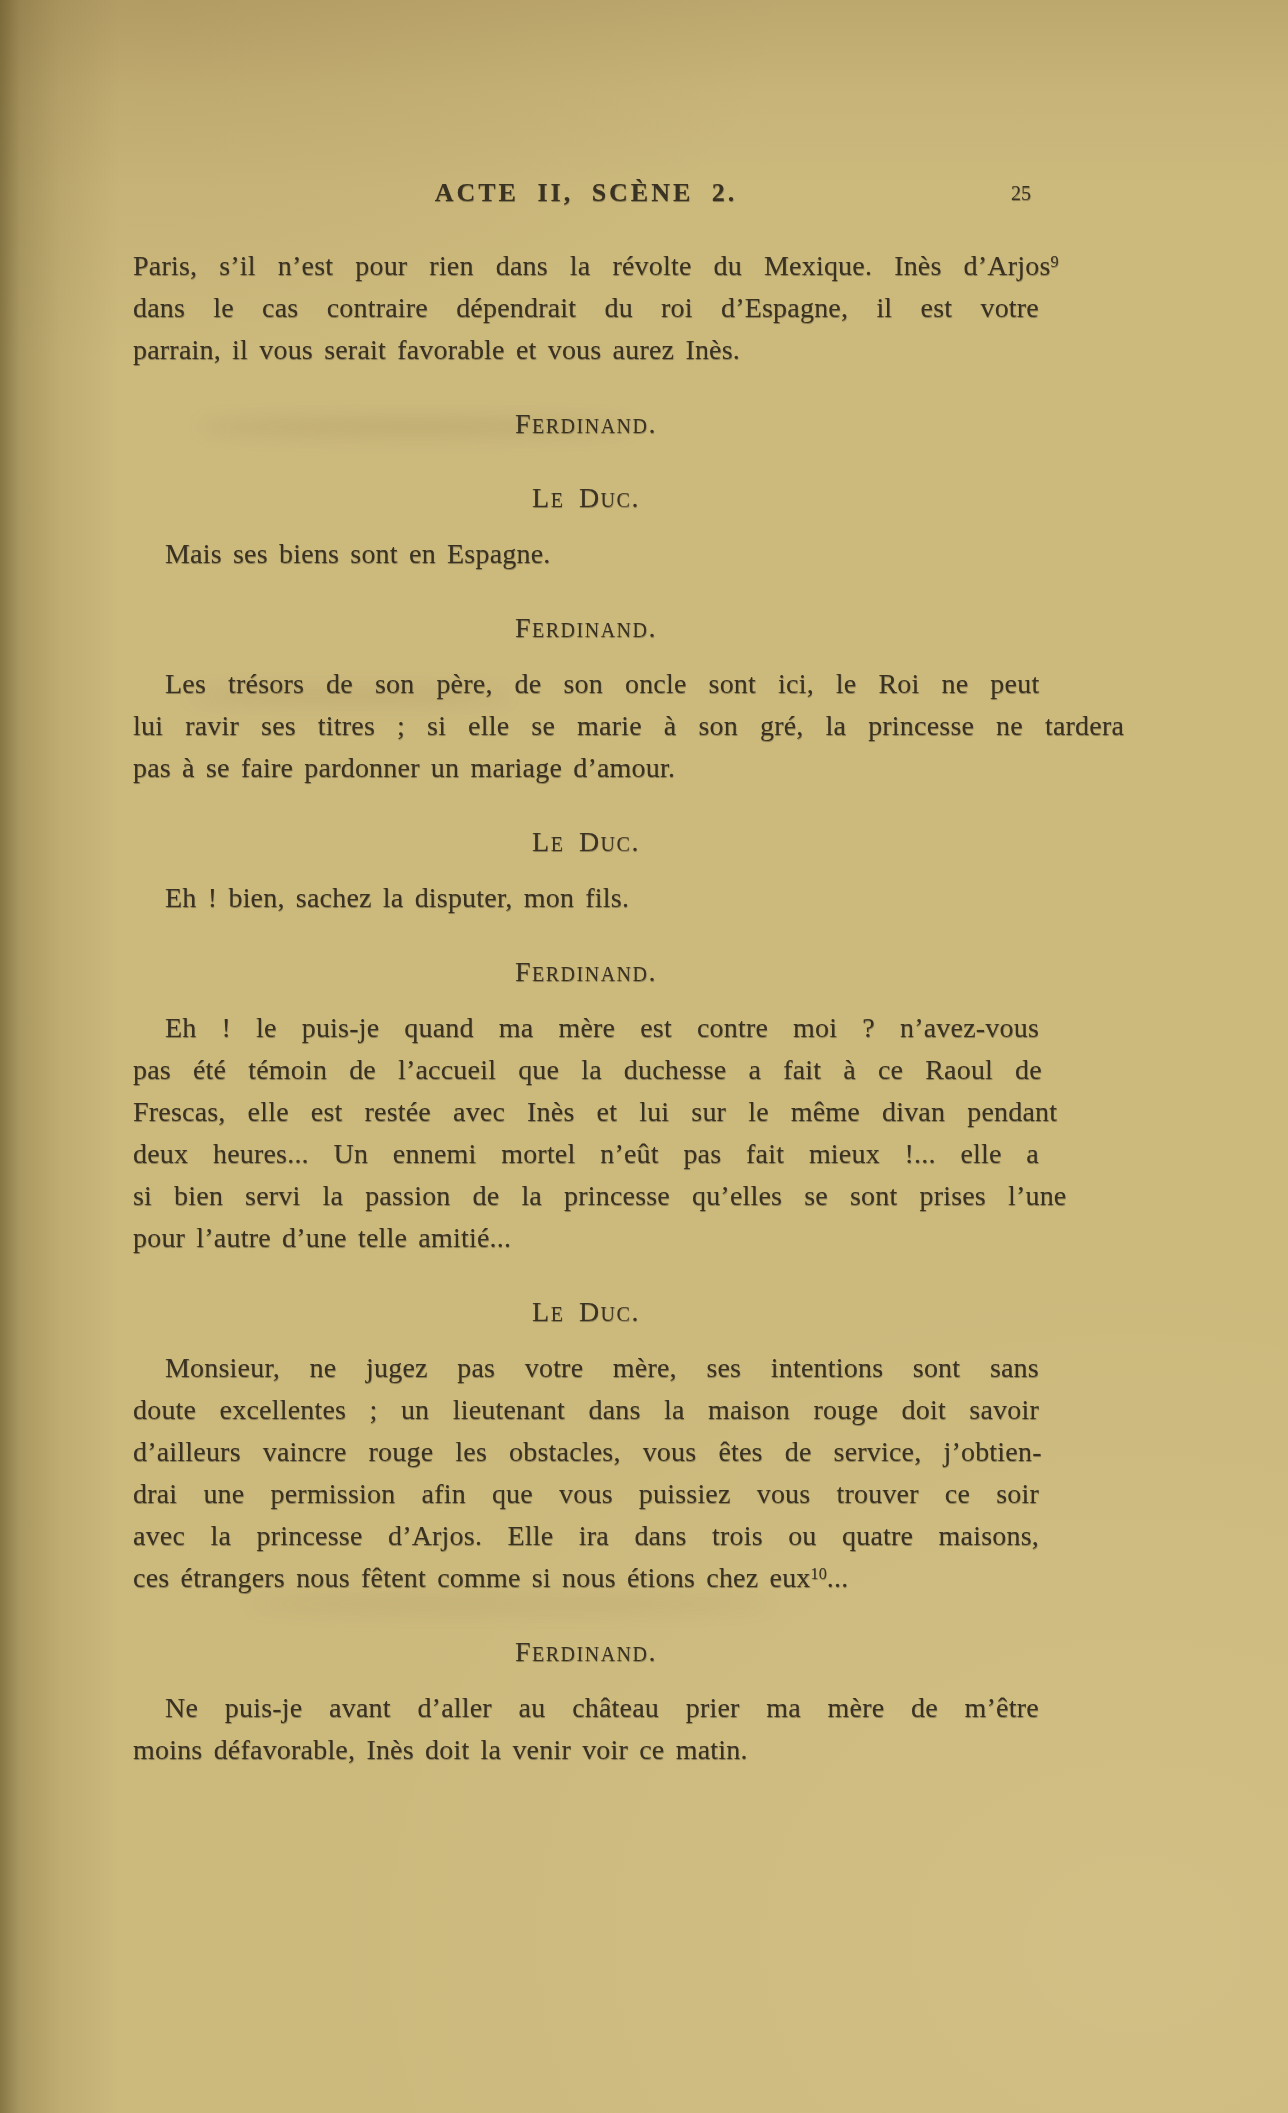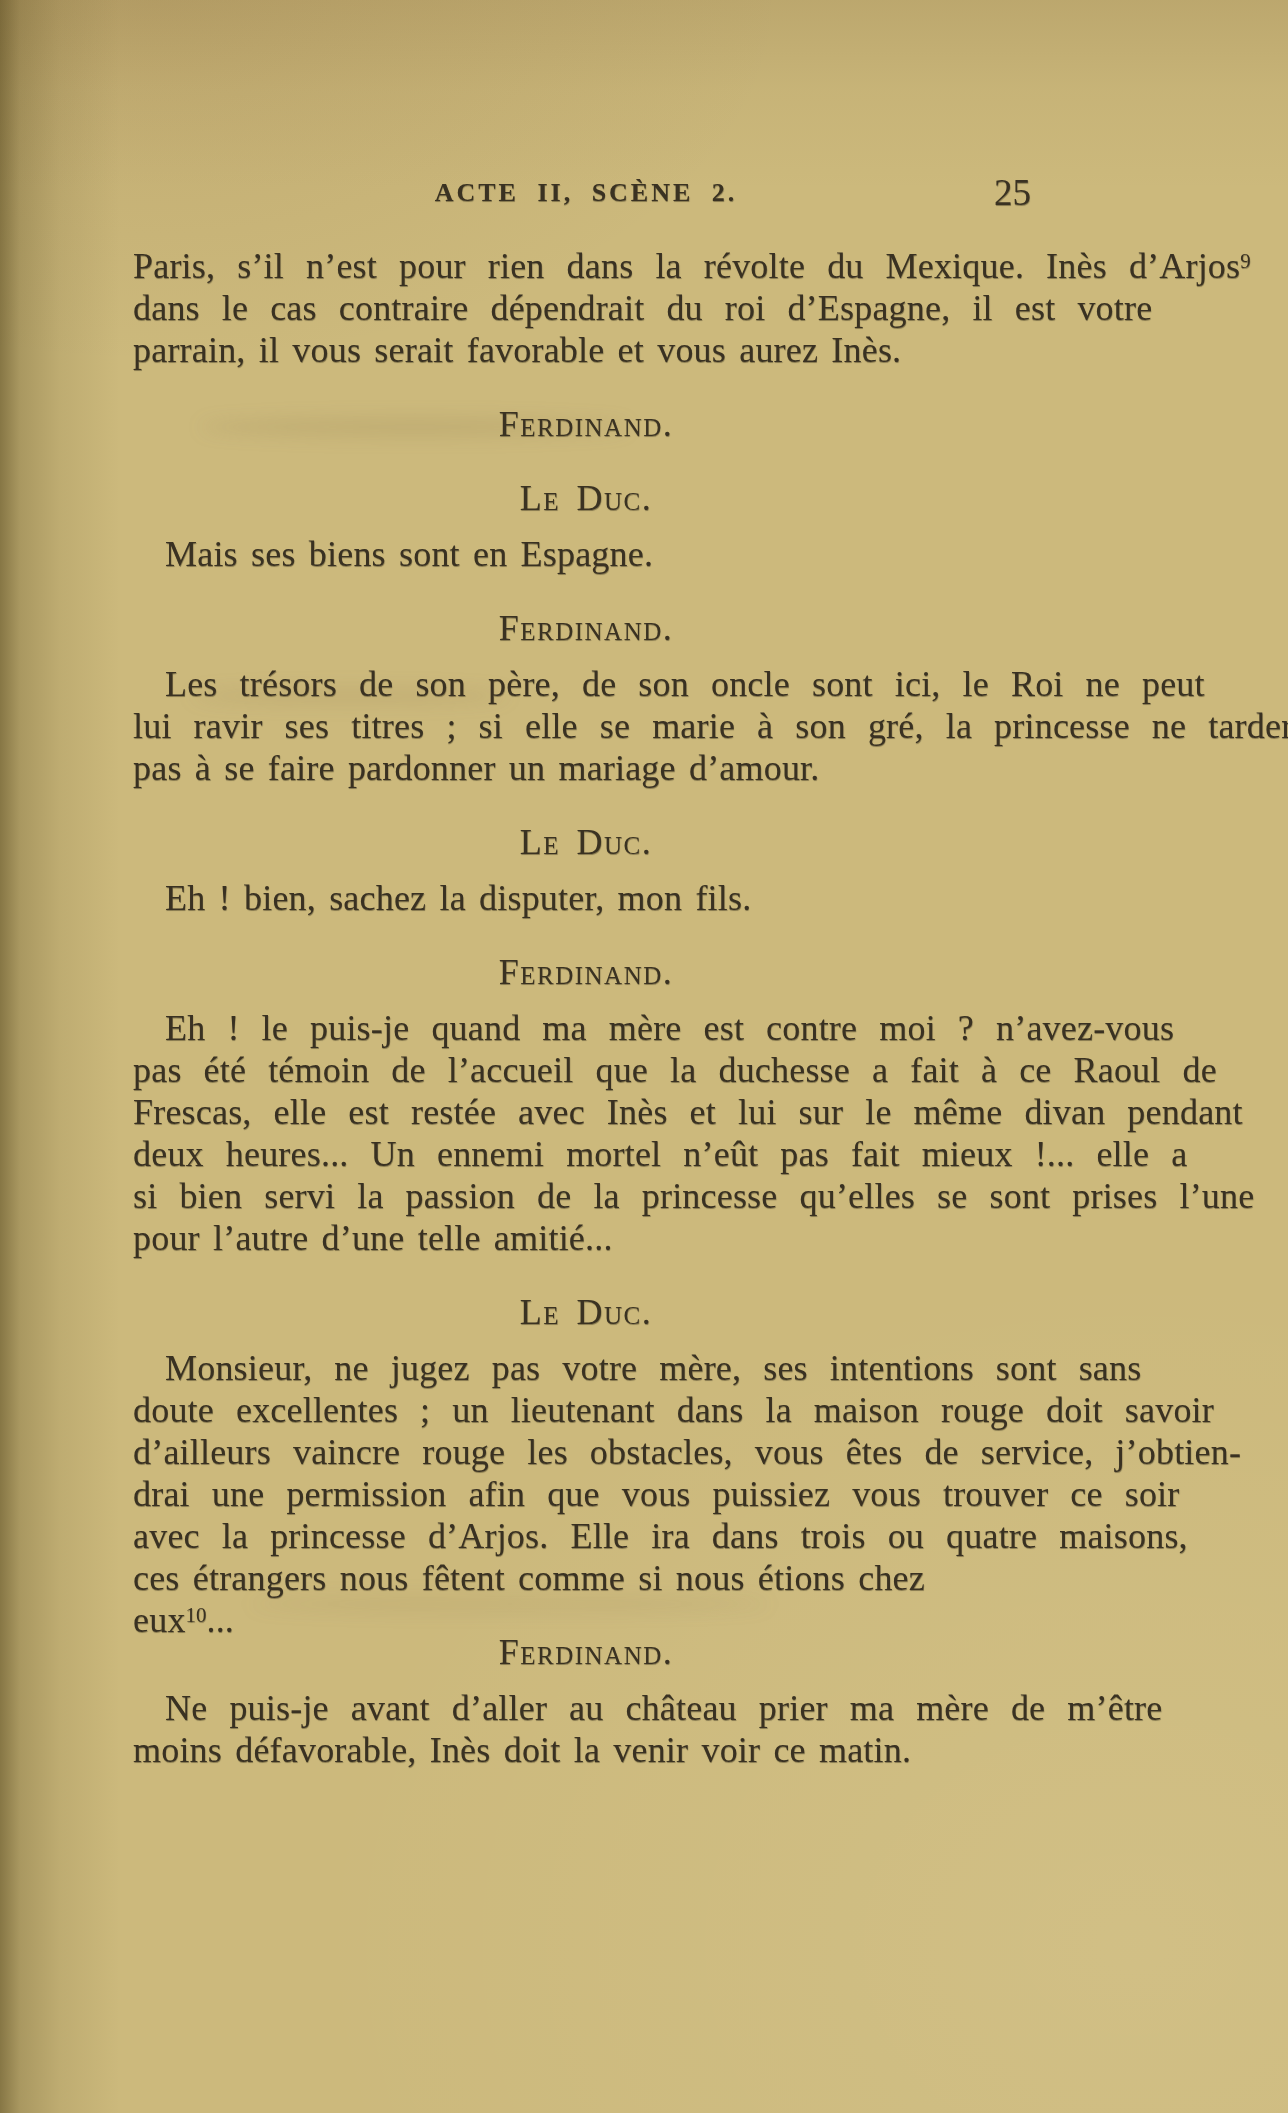--- a/index.html
+++ b/index.html
@@ -19,32 +19,32 @@
   .text-block{
     position:absolute; left:133px; top:172px; width:906px;
     text-shadow:0.4px 0.5px 0.7px rgba(52,44,24,0.45);
   }
   .header{ position:relative; height:42px; margin-bottom:31px; }
   .running-title{
     text-align:center; font-size:26px; line-height:42px;
     letter-spacing:3px; word-spacing:9px; font-weight:bold; color:#3a3222;
   }
   .page-number{
-    position:absolute; right:8px; top:0; font-size:37px; line-height:42px; color:#3a3222;font-family:Liberation Serif, serif;
-  }
-
-  .line{ height:42px; line-height:42px; font-size:36px; letter-spacing:0.2px;gap:22px; }
+    position:absolute; right:8px; top:0; font-size:20px; line-height:42px; color:#3a3222;font-family:Liberation Serif, serif;
+  }
+
+  .line{ height:42px; line-height:42px; font-size:28px; letter-spacing:0.2px;gap:22px; }
   .line.justify{ display:flex; justify-content:space-between; white-space:nowrap; }
   .line.justify .w{ white-space:pre; }
   .line.plain{ word-spacing:4px; }
   .line.indent{ padding-left:32px; }
 
   .speaker{
     margin:32px 0 14px; text-align:center;
-    font-variant:small-caps; font-size:36px; line-height:42px;
+    font-variant:small-caps; font-size:28px; line-height:42px;
     letter-spacing:1.5px; word-spacing:6px; color:#3a3222;
   }
 
   .sup{ font-size:0.58em; position:relative; top:-0.5em; letter-spacing:0; }
 
   .smudge{ position:absolute; border-radius:50%; filter:blur(9px); pointer-events:none; }
   .smudge.s1{ left:200px; top:418px; width:430px; height:18px; background:rgba(128,112,66,0.16); }
   .smudge.s2{ left:190px; top:688px; width:320px; height:16px; background:rgba(128,112,66,0.13); }
   .smudge.s3{ left:250px; top:1596px; width:520px; height:16px; background:rgba(128,112,66,0.10); }
 </style>

